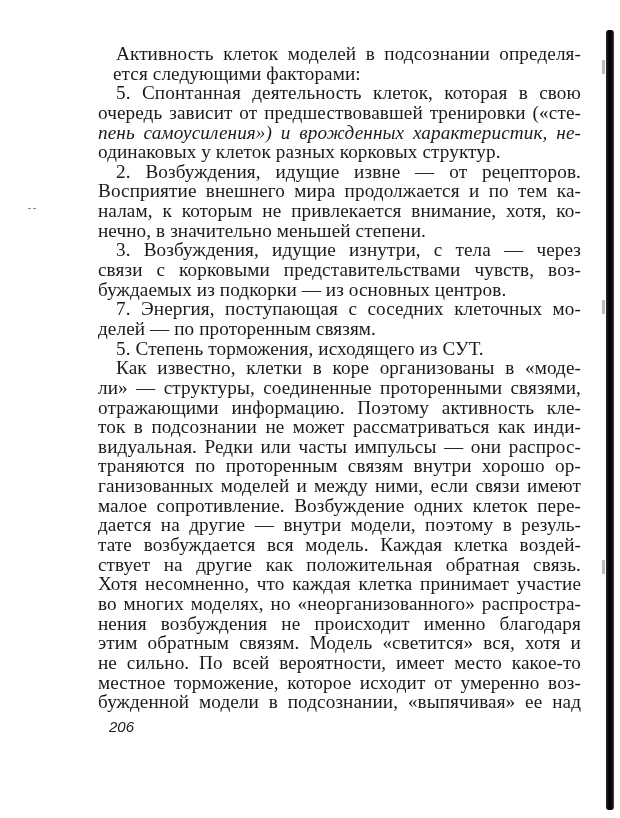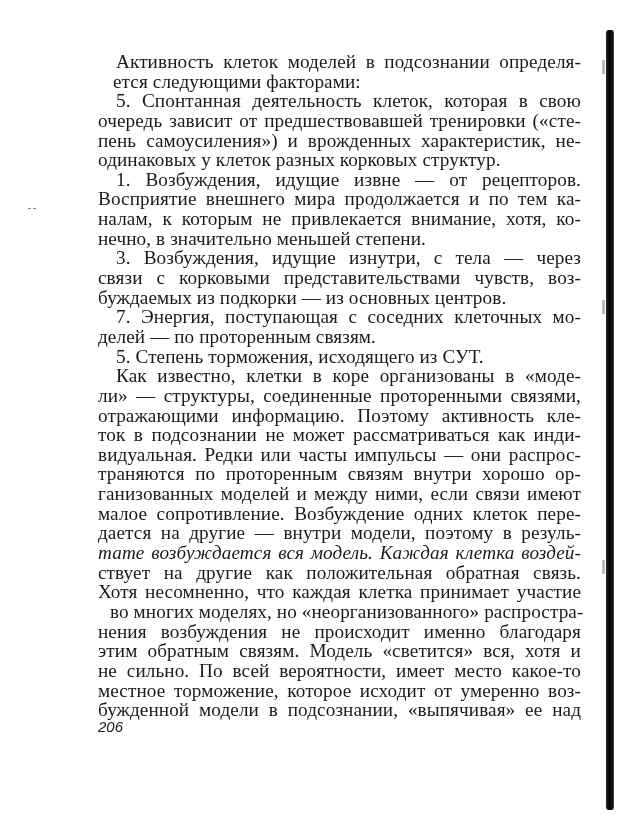--- a/index.html
+++ b/index.html
@@ -17,42 +17,42 @@
     }
     .page {
       position: absolute;
       left: 0; top: 0;
       width: 620px; height: 818px;
       background: #ffffff;
     }
     .text-block {
       position: absolute;
       left: 98px;
-      top: 52px;
+      top: 44px;
       width: 483px;
     }
     .line {
       display: block;
       height: 22.6px;
       line-height: 22.6px;
       font-size: 19.2px;
       white-space: nowrap;
       text-align: justify;
       text-align-last: justify;
       letter-spacing: 0.1px;
     }
     .line.last {
       text-align-last: left;
     }
     .line.indent {
       padding-left: 18px;
     }
     .page-number {
       position: absolute;
-      left: 98px;
+      left: 109px;
       top: 718px;
       font-family: "Liberation Sans", "DejaVu Sans", sans-serif;
       font-style: italic;
       font-size: 15px;
       color: #1a1a1a;
     }
     .binding-edge {
       position: absolute;
       top: 0;
       right: 0;
@@ -90,45 +90,45 @@
 
 <div class="page">
 
   <div class="margin-mark"></div>
 
   <div class="text-block" id="text-block">
       <span class="line indent" style="height: 19.6471px; line-height: 19.6471px;">Активность клеток моделей в подсознании определя-</span>
       <span class="line last" style="height: 19.6471px; line-height: 19.6471px; margin-left: 15px;">ется следующими факторами:</span>
       <span class="line indent" style="height: 19.6471px; line-height: 19.6471px;">5. Спонтанная деятельность клеток, которая в свою</span>
       <span class="line" style="height: 19.6471px; line-height: 19.6471px;">очередь зависит от предшествовавшей тренировки («сте-</span>
-      <span class="line" style="height: 19.6471px; line-height: 19.6471px;">пень самоусиления») и врожденных характеристик, не-</span>
+      <span class="line" style="height: 19.6471px; line-height: 19.6471px; font-style: italic;">пень самоусиления») и врожденных характеристик, не-</span>
       <span class="line last" style="height: 19.6471px; line-height: 19.6471px;">одинаковых у клеток разных корковых структур.</span>
-      <span class="line indent" style="height: 19.6471px; line-height: 19.6471px;">1. Возбуждения, идущие извне — от рецепторов.</span>
+      <span class="line indent" style="height: 19.6471px; line-height: 19.6471px;">2. Возбуждения, идущие извне — от рецепторов.</span>
       <span class="line" style="height: 19.6471px; line-height: 19.6471px;">Восприятие внешнего мира продолжается и по тем ка-</span>
       <span class="line" style="height: 19.6471px; line-height: 19.6471px;">налам, к которым не привлекается внимание, хотя, ко-</span>
       <span class="line last" style="height: 19.6471px; line-height: 19.6471px;">нечно, в значительно меньшей степени.</span>
       <span class="line indent" style="height: 19.6471px; line-height: 19.6471px;">3. Возбуждения, идущие изнутри, с тела — через</span>
       <span class="line" style="height: 19.6471px; line-height: 19.6471px;">связи с корковыми представительствами чувств, воз-</span>
       <span class="line last" style="height: 19.6471px; line-height: 19.6471px;">буждаемых из подкорки — из основных центров.</span>
       <span class="line indent" style="height: 19.6471px; line-height: 19.6471px;">7. Энергия, поступающая с соседних клеточных мо-</span>
       <span class="line last" style="height: 19.6471px; line-height: 19.6471px;">делей — по проторенным связям.</span>
       <span class="line indent last" style="height: 19.6471px; line-height: 19.6471px;">5. Степень торможения, исходящего из СУТ.</span>
       <span class="line indent" style="height: 19.6471px; line-height: 19.6471px;">Как известно, клетки в коре организованы в «моде-</span>
       <span class="line" style="height: 19.6471px; line-height: 19.6471px;">ли» — структуры, соединенные проторенными связями,</span>
       <span class="line" style="height: 19.6471px; line-height: 19.6471px;">отражающими информацию. Поэтому активность кле-</span>
       <span class="line" style="height: 19.6471px; line-height: 19.6471px;">ток в подсознании не может рассматриваться как инди-</span>
       <span class="line" style="height: 19.6471px; line-height: 19.6471px;">видуальная. Редки или часты импульсы — они распрос-</span>
       <span class="line" style="height: 19.6471px; line-height: 19.6471px;">траняются по проторенным связям внутри хорошо ор-</span>
       <span class="line" style="height: 19.6471px; line-height: 19.6471px;">ганизованных моделей и между ними, если связи имеют</span>
       <span class="line" style="height: 19.6471px; line-height: 19.6471px;">малое сопротивление. Возбуждение одних клеток пере-</span>
       <span class="line" style="height: 19.6471px; line-height: 19.6471px;">дается на другие — внутри модели, поэтому в резуль-</span>
-      <span class="line" style="height: 19.6471px; line-height: 19.6471px; font-style: italic;">тате возбуждается вся модель. Каждая клетка воздей-</span>
+      <span class="line" style="height: 19.6471px; line-height: 19.6471px;">тате возбуждается вся модель. Каждая клетка воздей-</span>
       <span class="line" style="height: 19.6471px; line-height: 19.6471px;">ствует на другие как положительная обратная связь.</span>
       <span class="line" style="height: 19.6471px; line-height: 19.6471px;">Хотя несомненно, что каждая клетка принимает участие</span>
-      <span class="line" style="height: 19.6471px; line-height: 19.6471px; margin-left: 12px;">во многих моделях, но «неорганизованного» распростра-</span>
+      <span class="line" style="height: 19.6471px; line-height: 19.6471px;">во многих моделях, но «неорганизованного» распростра-</span>
       <span class="line" style="height: 19.6471px; line-height: 19.6471px;">нения возбуждения не происходит именно благодаря</span>
       <span class="line" style="height: 19.6471px; line-height: 19.6471px;">этим обратным связям. Модель «светится» вся, хотя и</span>
       <span class="line" style="height: 19.6471px; line-height: 19.6471px;">не сильно. По всей вероятности, имеет место какое-то</span>
       <span class="line" style="height: 19.6471px; line-height: 19.6471px;">местное торможение, которое исходит от умеренно воз-</span>
       <span class="line" style="height: 19.6471px; line-height: 19.6471px;">бужденной модели в подсознании, «выпячивая» ее над</span>
     </div>
 
   <div class="page-number">206</div>
 
   <div class="binding-edge">

